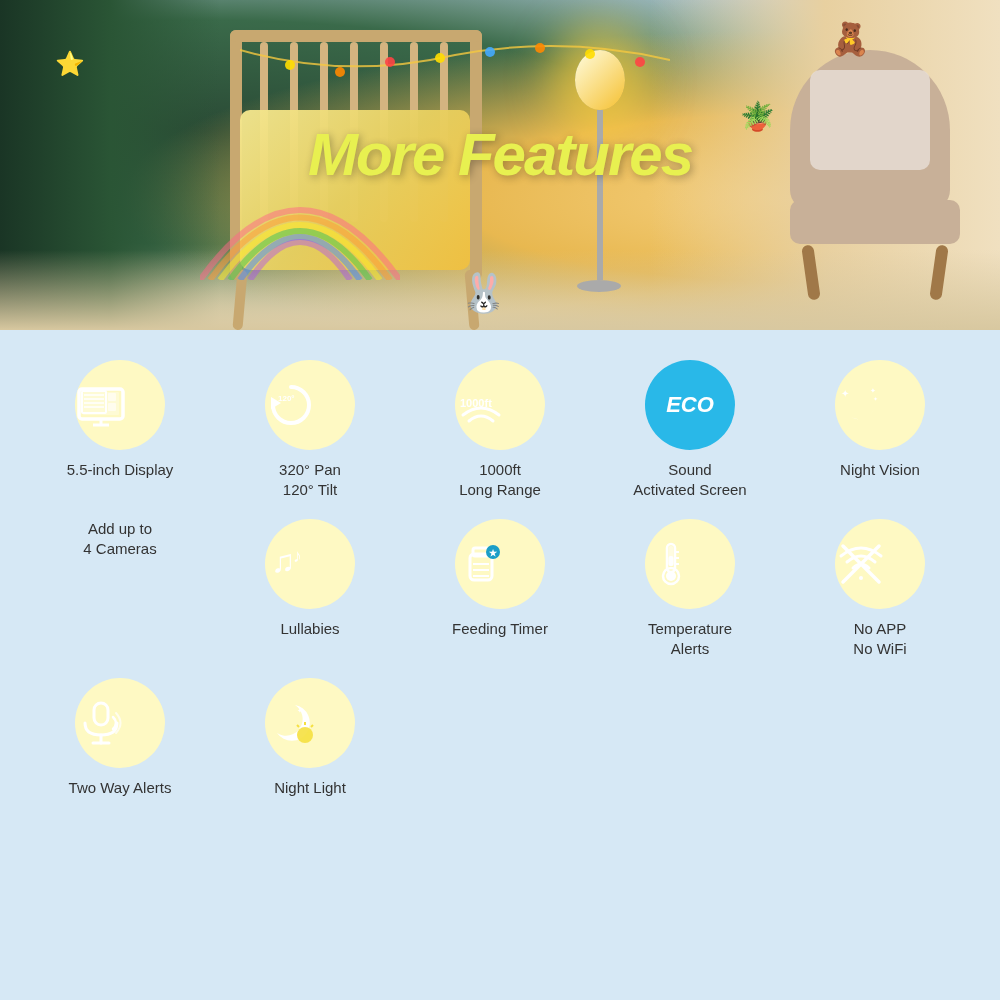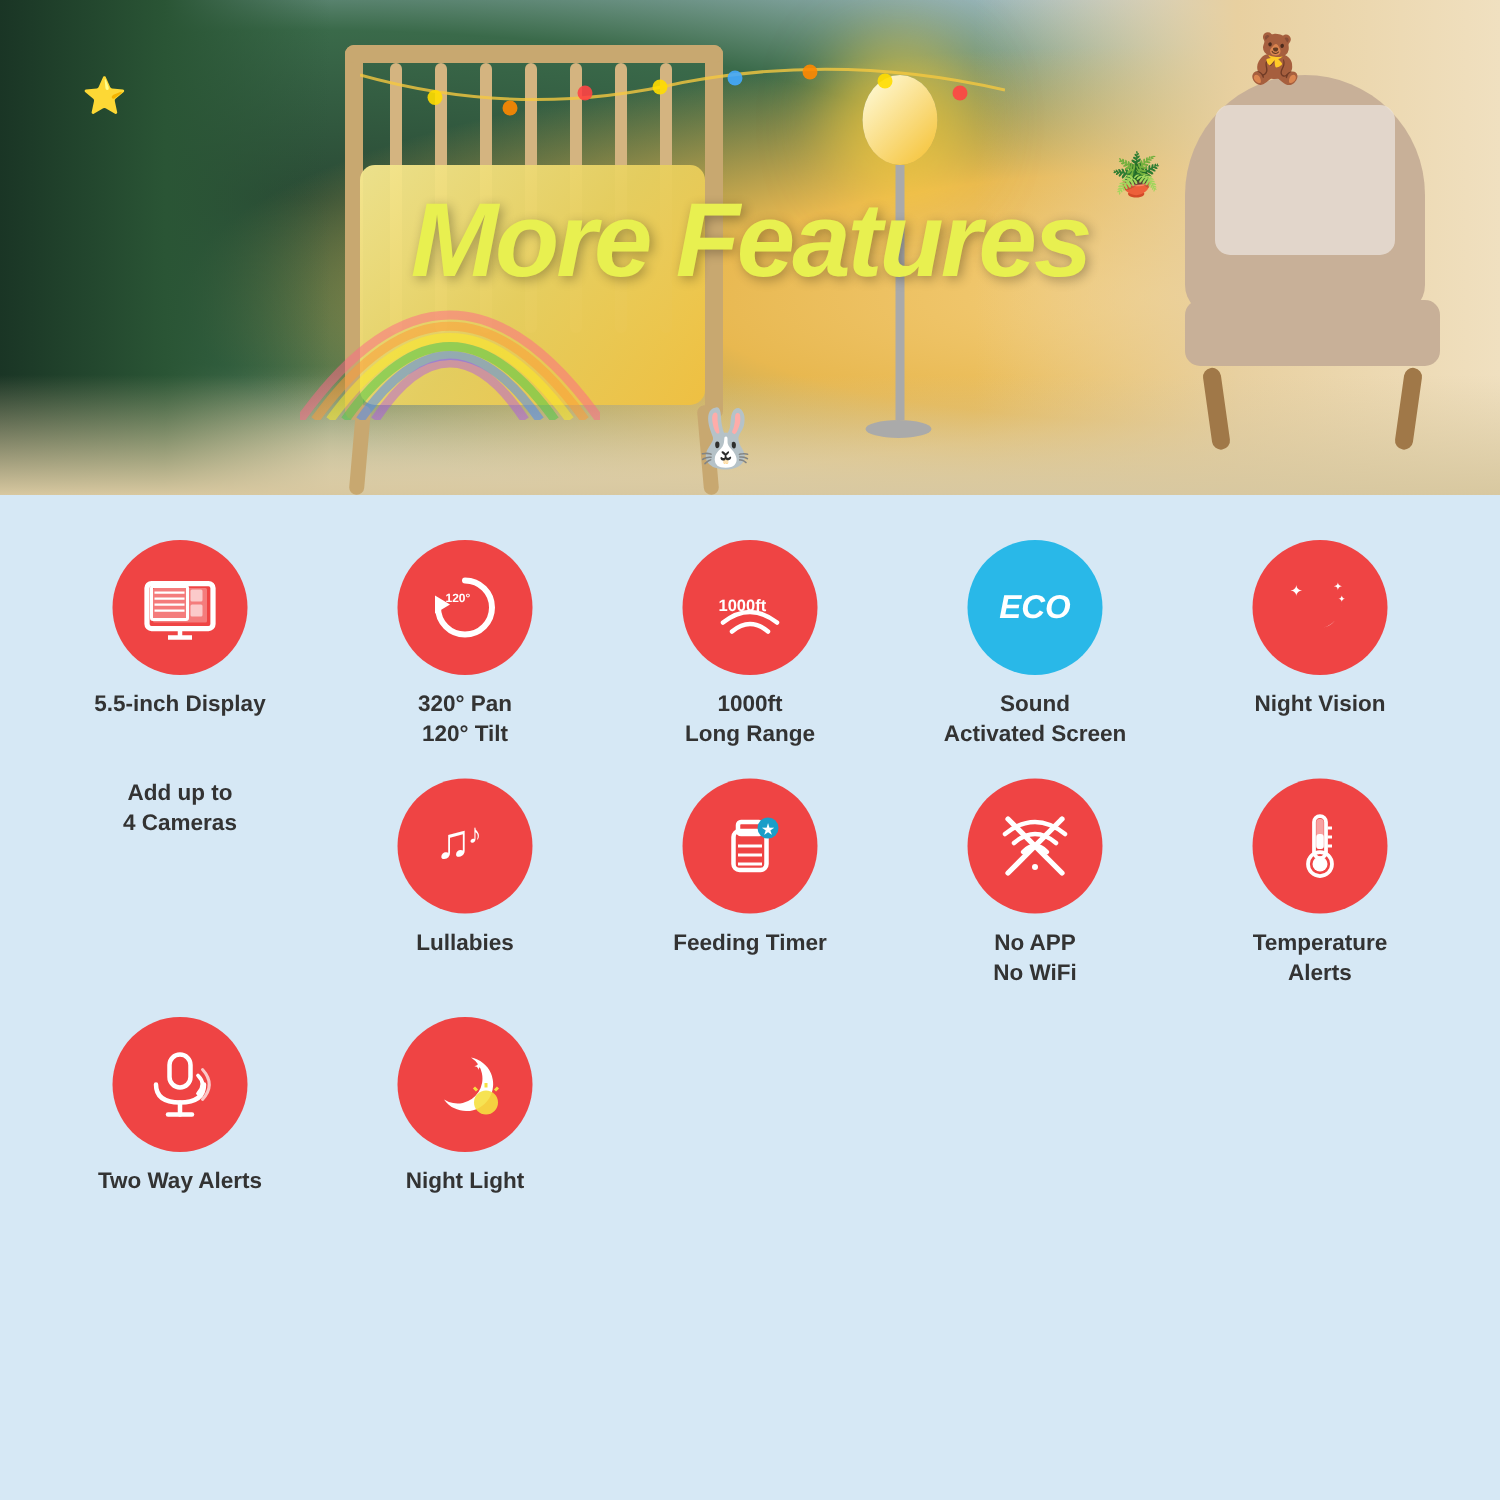--- a/index.html
+++ b/index.html
@@ -30,21 +30,21 @@
         linear-gradient(180deg, #b8cfe0 0%, #d4e8c0 30%, #e8d8a0 60%, #f0e8d0 100%);
     }
 
     
     .hero-title {
       position: absolute;
       top: 120px;
       left: 0;
       right: 0;
       text-align: center;
-      font-size: 70px;
+      font-size: 60px;
       font-weight: 900;
       font-style: italic;
       color: #e8f050;
       text-shadow: 2px 2px 8px rgba(0,0,0,0.3);
       letter-spacing: -2px;
       font-family: Arial Black, Arial, sans-serif;
       z-index: 10;
     }
 
     
@@ -84,37 +84,37 @@
       display: flex;
       flex-direction: column;
       align-items: center;
       text-align: center;
       gap: 10px;
     }
 
     .feature-icon {
       width: 90px;
       height: 90px;
-      background: #ef4444;
+      background: #fef9c3;
       border-radius: 50%;
       display: flex;
       align-items: center;
-      justify-content: center;
+      justify-content: flex-start;
       flex-shrink: 0;
     }
 
     .feature-icon svg {
       width: 52px;
       height: 52px;
       fill: white;
     }
 
     .feature-label {
       font-size: 15px;
-      font-weight: 700;
+      font-weight: 400;
       color: #333;
       line-height: 1.3;
     }
 
     
     .eco-circle {
       width: 90px;
       height: 90px;
       background: #29b8e8;
       border-radius: 50%;
@@ -317,50 +317,50 @@
           <text x="34" y="18" font-size="9" fill="white" font-weight="bold">★</text>
         </svg>
       </div>
       <div class="feature-label">Feeding Timer</div>
     </div>
 
     <div class="feature-item">
       <div class="feature-icon">
         <svg viewBox="0 0 52 52" fill="white">
 
-          <path d="M26,38 A2,2 0 1,1 26,42 A2,2 0 0,1 26,38Z" fill="white"></path>
-          <path d="M18,30 Q26,22 34,30" fill="none" stroke="white" stroke-width="3" stroke-linecap="round"></path>
-          <path d="M12,24 Q26,12 40,24" fill="none" stroke="white" stroke-width="3" stroke-linecap="round"></path>
-          <path d="M6,18 Q26,2 46,18" fill="none" stroke="white" stroke-width="3" stroke-linecap="round"></path>
-
-          <line x1="8" y1="8" x2="44" y2="44" stroke="white" stroke-width="3.5" stroke-linecap="round"></line>
-          <line x1="44" y1="8" x2="8" y2="44" stroke="white" stroke-width="3.5" stroke-linecap="round"></line>
-        </svg>
-      </div>
-      <div class="feature-label">No APP<br>No WiFi</div>
-    </div>
-
-    <div class="feature-item">
-      <div class="feature-icon">
-        <svg viewBox="0 0 52 52" fill="white">
-
           <rect x="22" y="6" width="8" height="28" rx="4" fill="none" stroke="white" stroke-width="2.5"></rect>
           <rect x="23.5" y="8" width="5" height="20" rx="2" fill="white" opacity="0.5"></rect>
           <rect x="23.5" y="18" width="5" height="10" rx="2" fill="white"></rect>
           <circle cx="26" cy="38" r="8" fill="none" stroke="white" stroke-width="2.5"></circle>
           <circle cx="26" cy="38" r="5" fill="white"></circle>
 
           <line x1="31" y1="14" x2="34" y2="14" stroke="white" stroke-width="2"></line>
           <line x1="31" y1="20" x2="34" y2="20" stroke="white" stroke-width="2"></line>
           <line x1="31" y1="26" x2="34" y2="26" stroke="white" stroke-width="2"></line>
         </svg>
       </div>
       <div class="feature-label">Temperature<br>Alerts</div>
     </div>
 
+    <div class="feature-item">
+      <div class="feature-icon">
+        <svg viewBox="0 0 52 52" fill="white">
+
+          <path d="M26,38 A2,2 0 1,1 26,42 A2,2 0 0,1 26,38Z" fill="white"></path>
+          <path d="M18,30 Q26,22 34,30" fill="none" stroke="white" stroke-width="3" stroke-linecap="round"></path>
+          <path d="M12,24 Q26,12 40,24" fill="none" stroke="white" stroke-width="3" stroke-linecap="round"></path>
+          <path d="M6,18 Q26,2 46,18" fill="none" stroke="white" stroke-width="3" stroke-linecap="round"></path>
+
+          <line x1="8" y1="8" x2="44" y2="44" stroke="white" stroke-width="3.5" stroke-linecap="round"></line>
+          <line x1="44" y1="8" x2="8" y2="44" stroke="white" stroke-width="3.5" stroke-linecap="round"></line>
+        </svg>
+      </div>
+      <div class="feature-label">No APP<br>No WiFi</div>
+    </div>
+
 
     <div class="feature-item">
       <div class="feature-icon">
         <svg viewBox="0 0 52 52" fill="white">
 
           <rect x="19" y="6" width="14" height="22" rx="7" fill="none" stroke="white" stroke-width="3"></rect>
           <path d="M10,26 Q10,38 26,38 Q42,38 42,26" fill="none" stroke="white" stroke-width="3" stroke-linecap="round"></path>
           <line x1="26" y1="38" x2="26" y2="46" stroke="white" stroke-width="3" stroke-linecap="round"></line>
           <line x1="18" y1="46" x2="34" y2="46" stroke="white" stroke-width="3" stroke-linecap="round"></line>
 

